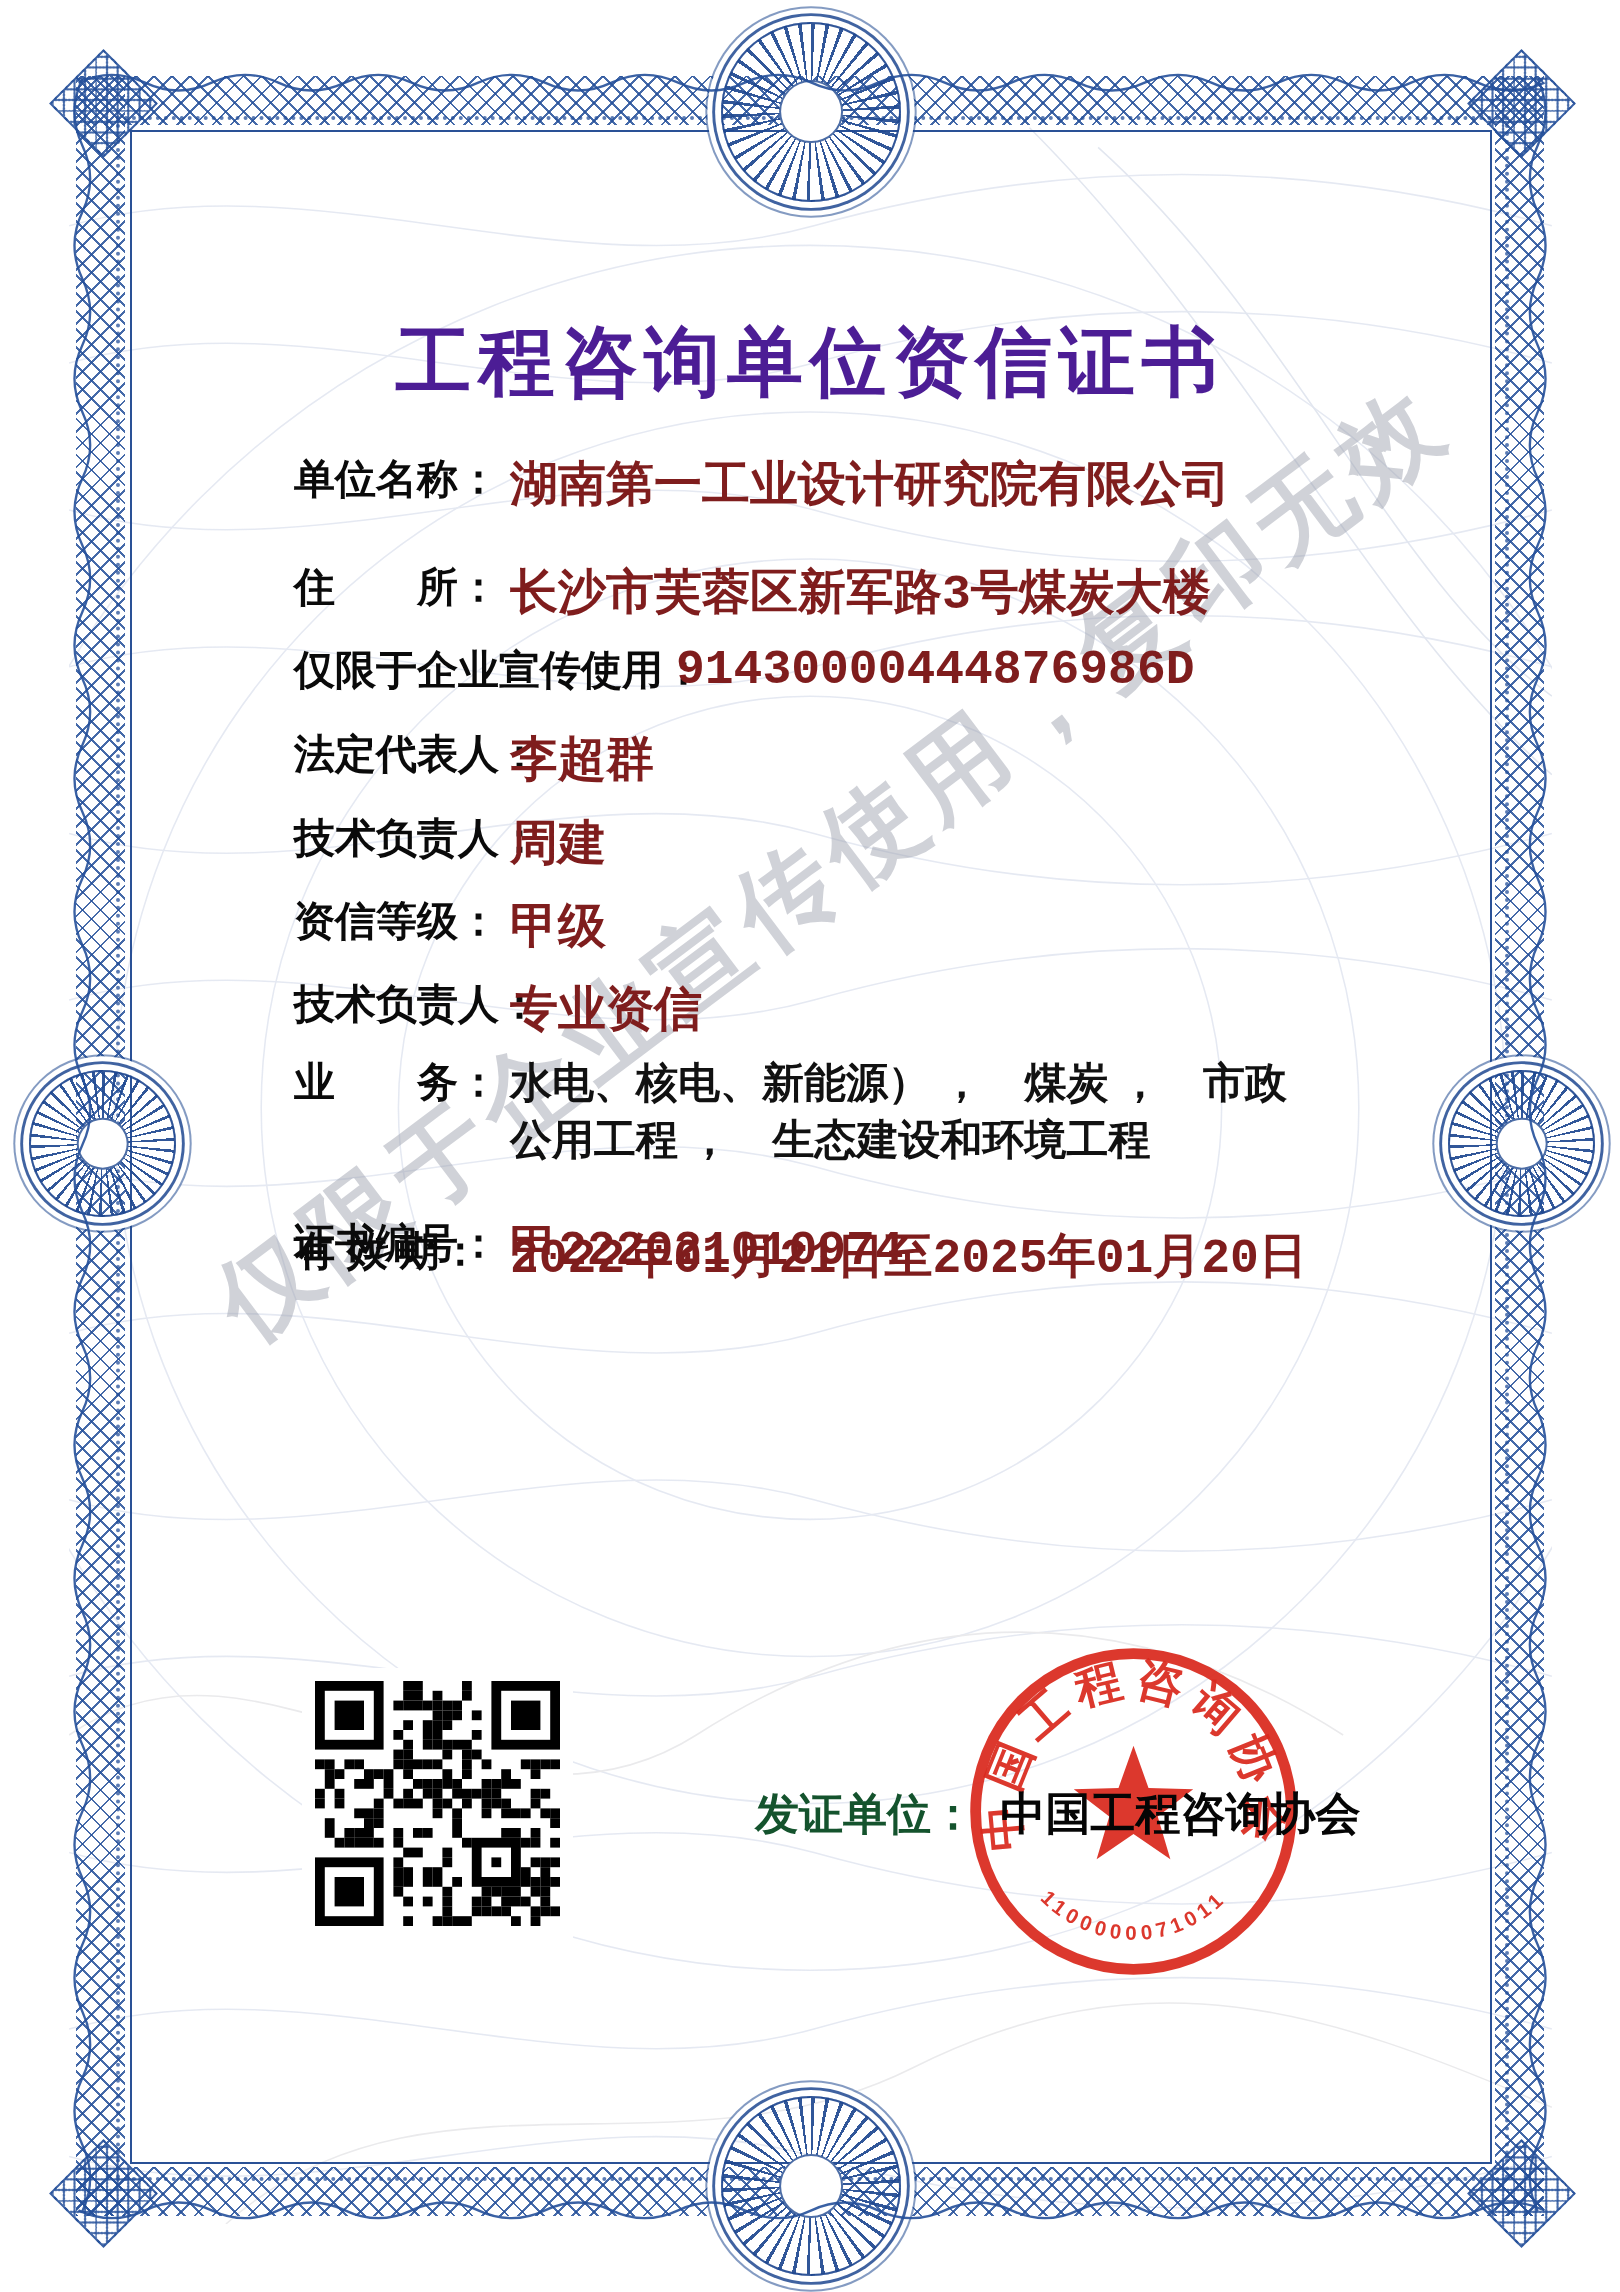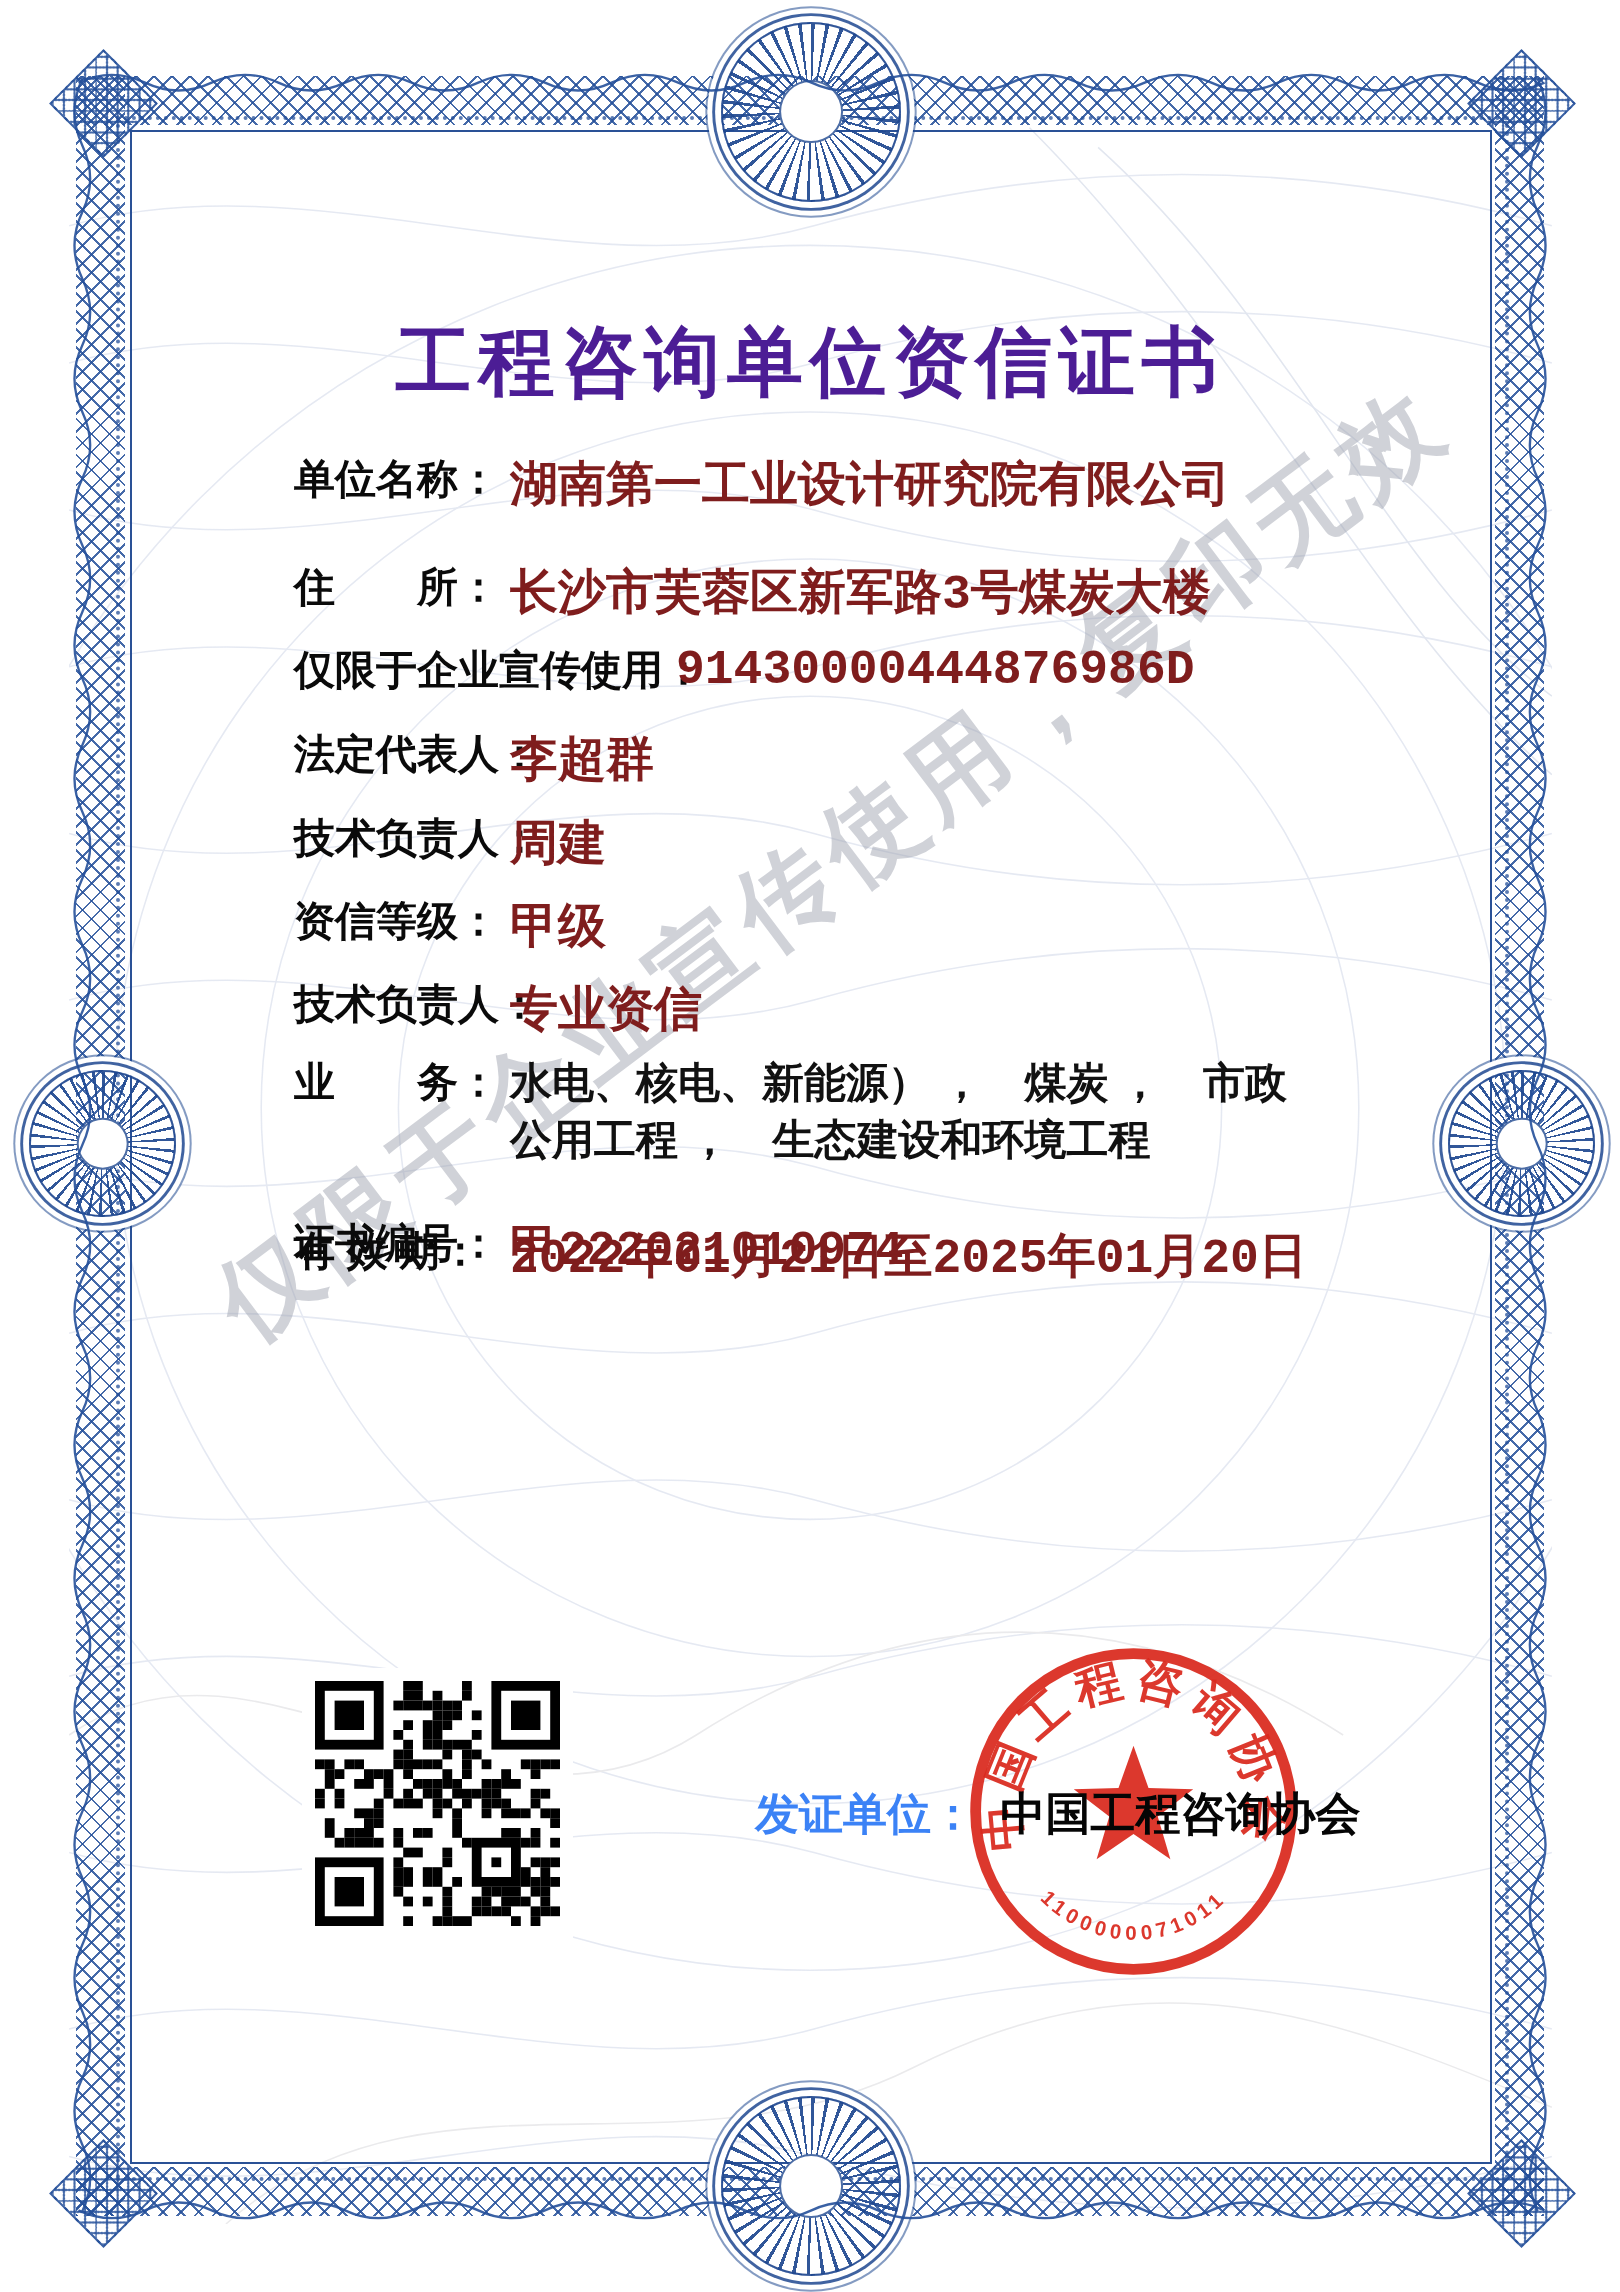--- a/index.html
+++ b/index.html
@@ -53,21 +53,21 @@
   .row .vlines{position:absolute;left:216px;top:0;}
 
   
   .qr{position:absolute;left:302px;top:1668px;width:271px;height:271px;background:#fff;
     padding:0;z-index:3;}
   .qr svg{display:block;margin:12.7px;}
 
   
   .seal{position:absolute;left:957px;top:1635px;z-index:3;}
   .issuer{position:absolute;left:755px;top:1784px;z-index:4;white-space:nowrap;}
-  .issuer .ilabel{font-size:44px;font-weight:bold;color:#3b82f6;}
+  .issuer .ilabel{font-size:44px;font-weight:bold;color:#14532d;}
   .issuer .ivalue{font-size:45px;font-weight:bold;color:#050505;margin-left:25.5px;
     font-family:"Liberation Serif", serif;}
 </style>
 </head>
 <body>
 
 <div class="page">
 
   <div class="bg-wrap">
     <svg width="1483" height="2155" viewBox="0 0 1513 2199" fill="none" stroke="#e3e7f1" stroke-width="1.6">

